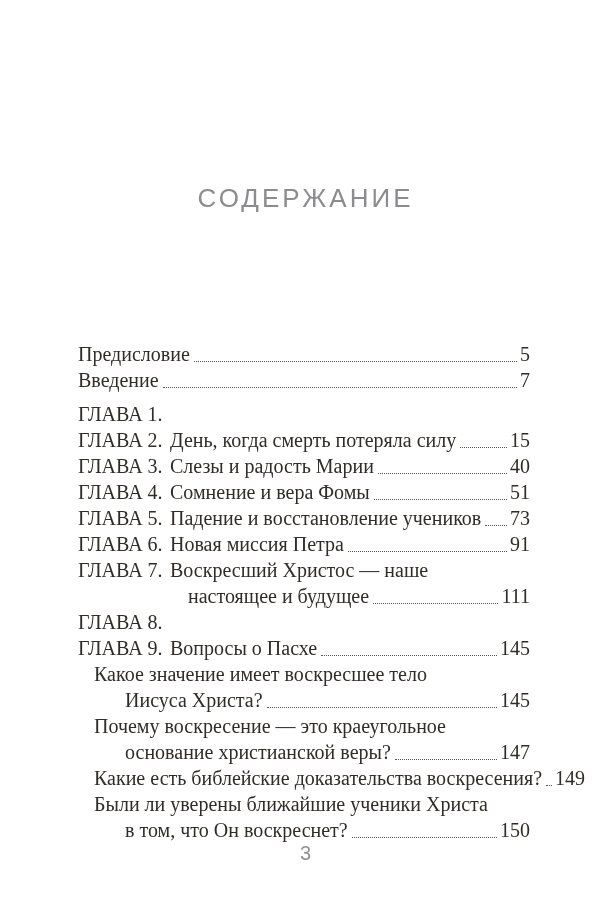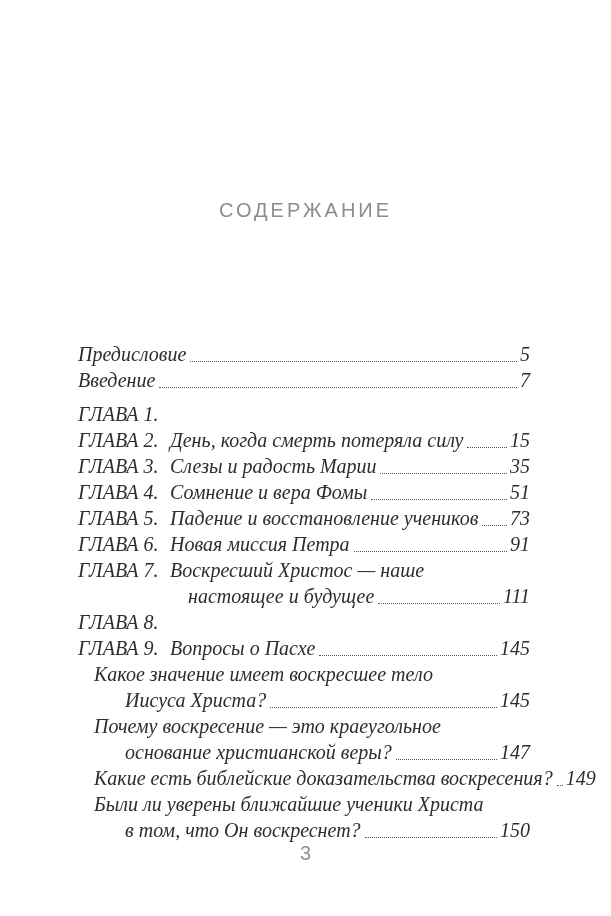--- a/index.html
+++ b/index.html
@@ -14,38 +14,37 @@
     background: #ffffff;
     overflow: hidden;
     font-family: "Liberation Serif", serif;
     color: #302c27;
   }
   .page-title {
     position: absolute;
     top: 183px;
     left: 0;
     right: 0;
-    margin: 16px;
+    margin: 0;
     text-align: center;
     font-family: "Liberation Sans", sans-serif;
     font-weight: 300;
-    font-size: 20px;
+    font-size: 26px;
     letter-spacing: 3px;
     color: #8c8c8e;
   }
   .toc {
     position: absolute;
     top: 341px;
     left: 78px;
     right: 81px;
     font-size: 20px;
   }
   .entry {
     display: flex;
-    font-style: italic;
   }
   .line {
     display: flex;
     align-items: flex-end;
     line-height: 26px;
     white-space: nowrap;
   }
   .body {
     flex: 1 1 auto;
     min-width: 0;
@@ -128,21 +127,21 @@
               <span class="pg">15</span>
             </div>
           </div>
         </div>
         <div class="entry">
           <span class="num">ГЛАВА 3.</span>
           <div class="body">
             <div class="line">
               <span class="txt">Слезы и радость Марии</span>
               <span class="leader"></span>
-              <span class="pg">35</span>
+              <span class="pg">40</span>
             </div>
           </div>
         </div>
         <div class="entry">
           <span class="num">ГЛАВА 4.</span>
           <div class="body">
             <div class="line">
               <span class="txt">Сомнение и вера Фомы</span>
               <span class="leader"></span>
               <span class="pg">51</span>

